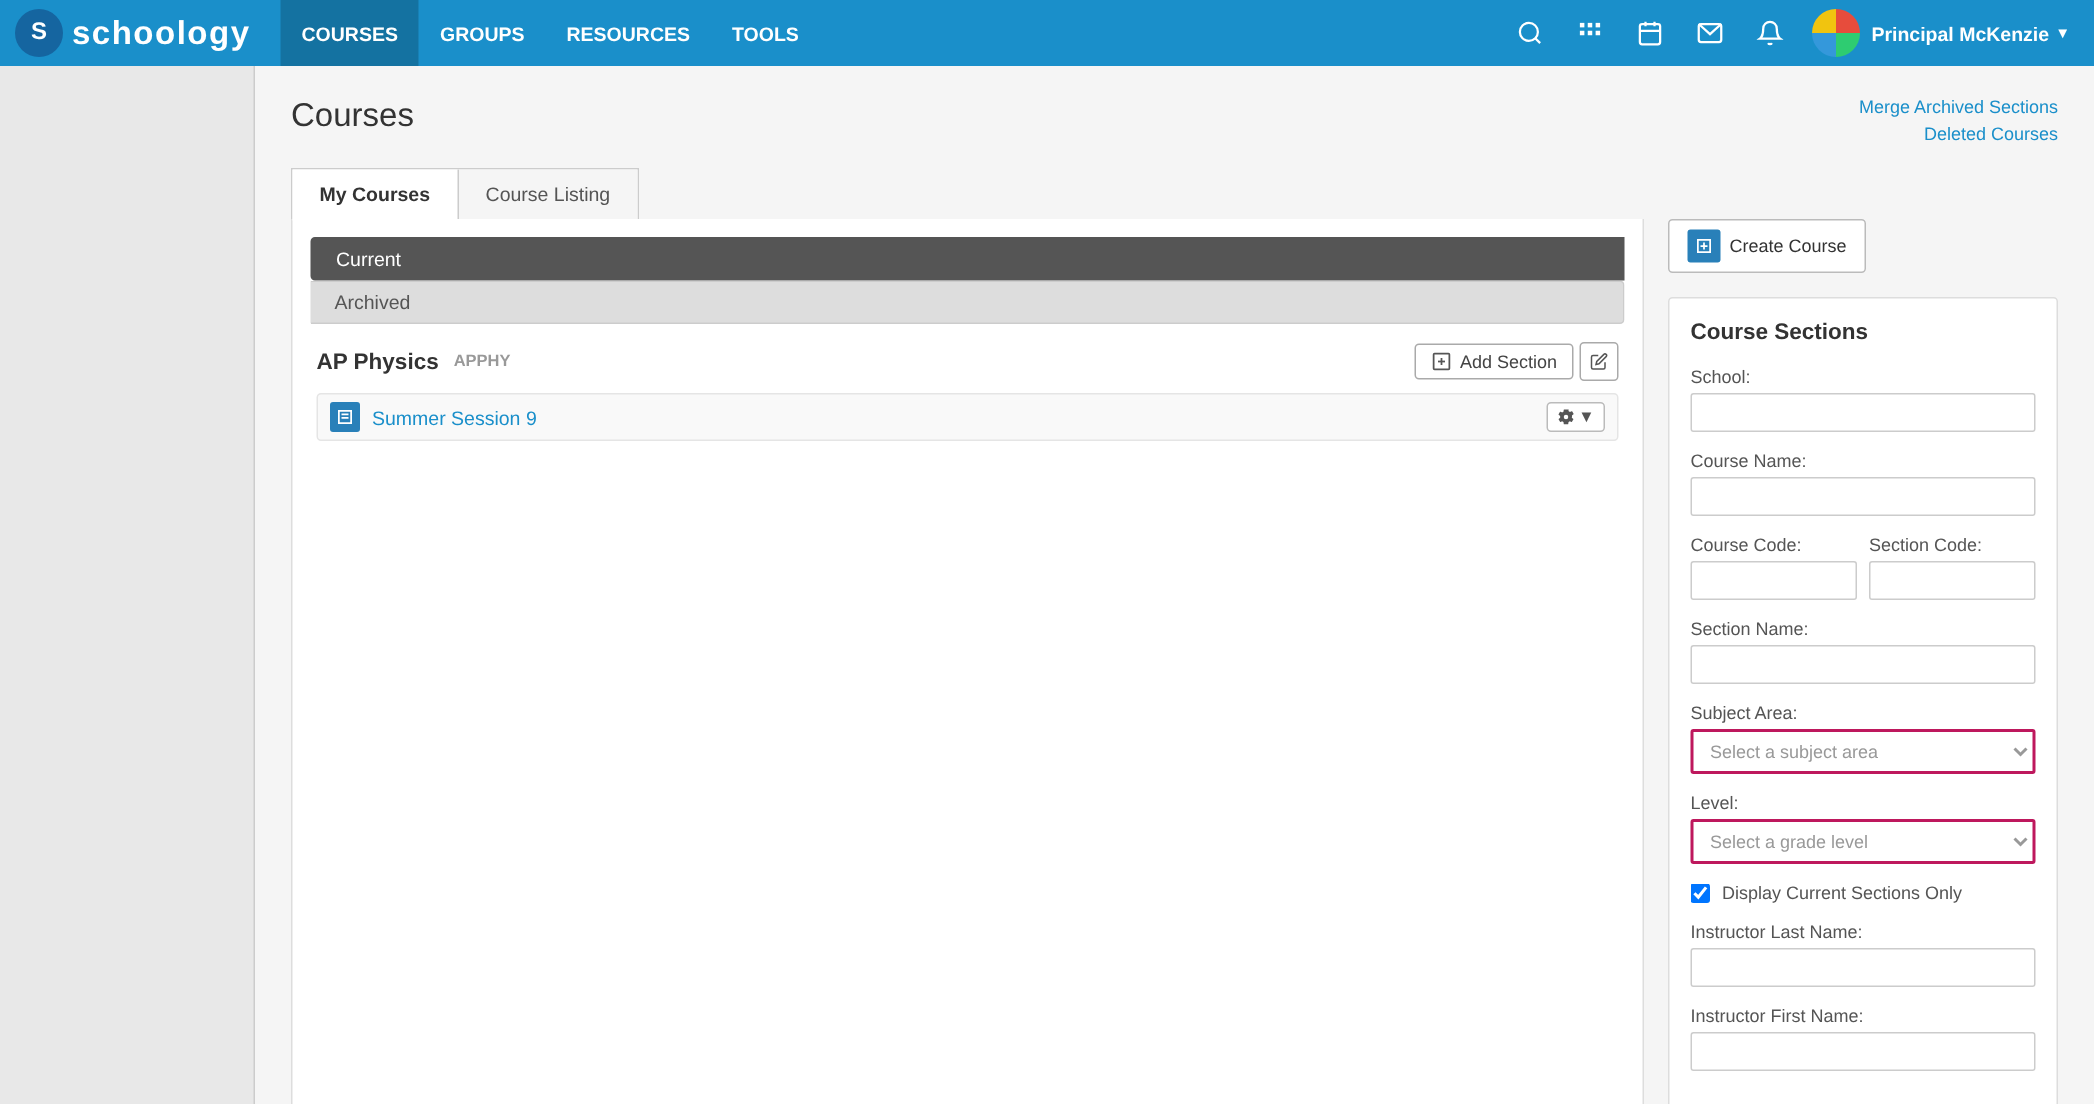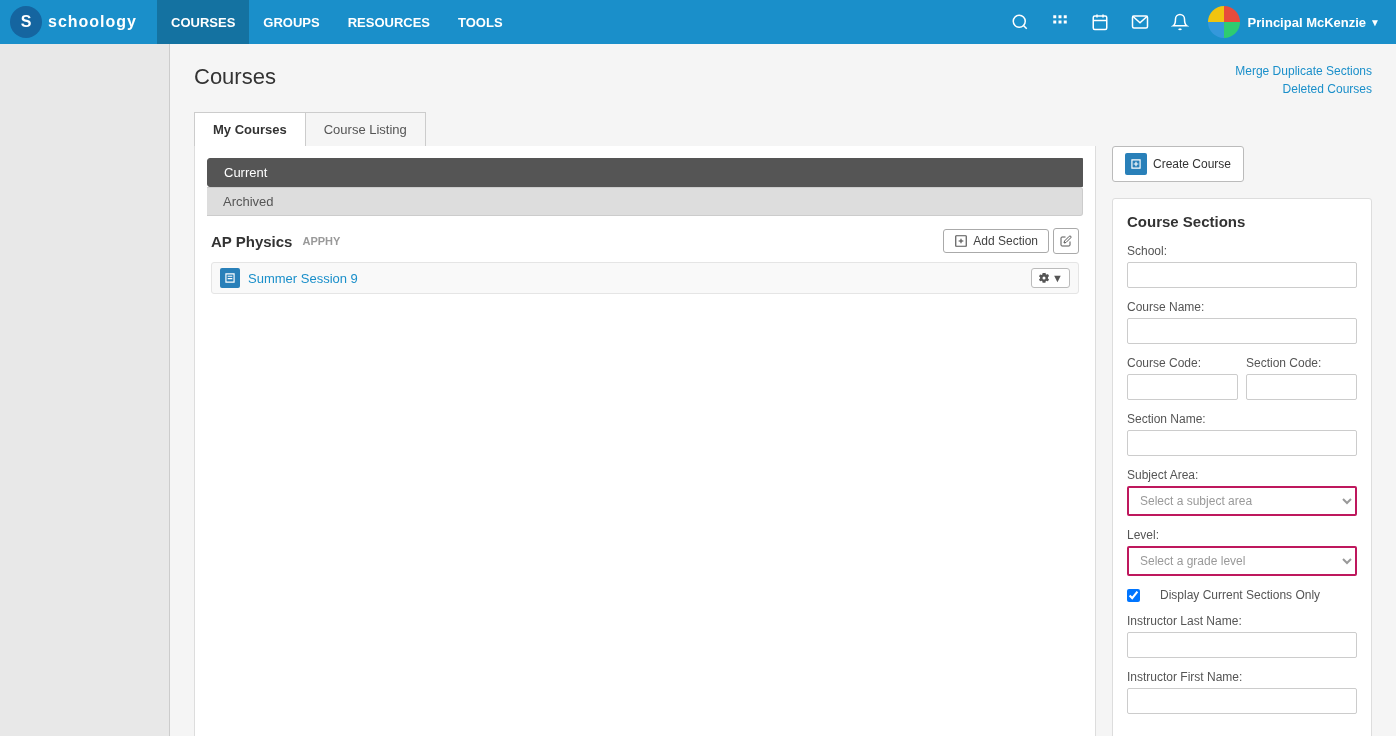--- a/index.html
+++ b/index.html
@@ -26,21 +26,21 @@
       background: #1565a0;
       display: flex;
       align-items: center;
       justify-content: center;
       color: white;
       font-weight: bold;
       font-size: 16px;
       margin-right: 6px;
     }
     .logo-text {
-      font-size: 16px;
+      font-size: 22px;
       font-weight: bold;
       color: white;
       letter-spacing: 1px;
       text-transform: lowercase;
     }
     .nav-items {
       display: flex;
       align-items: center;
       flex: 1;
     }
@@ -350,21 +350,21 @@
       padding: 5px 7px;
       border: 2px solid #be185d;
       border-radius: 2px;
       font-size: 12px;
       color: #999;
       background: white;
     }
     .checkbox-row {
       display: flex;
       align-items: center;
-      gap: 20px;
+      gap: 8px;
       margin-bottom: 12px;
     }
     .checkbox-row input[type="checkbox"] {
       cursor: pointer;
     }
     .checkbox-label {
       font-size: 12px;
       color: #555;
     }
 
@@ -462,21 +462,21 @@
 
 <div class="page-layout">
 
   <div class="sidebar"></div>
 
   <div class="main-content">
 
     <div style="display:flex; justify-content:space-between; align-items:flex-start; margin-bottom:10px;">
       <h1 class="page-title">Courses</h1>
       <div style="display:flex; flex-direction:column; align-items:flex-end; gap:4px;">
-        <a class="tab-link">Merge Duplicate Sections</a>
+        <a class="tab-link">Merge Archived Sections</a>
         <a class="tab-link">Deleted Courses</a>
       </div>
     </div>
 
     <div style="display:flex; margin-bottom:0;">
       <div class="top-tabs-wrapper">
         <a class="top-tab active">My Courses</a>
         <a class="top-tab">Course Listing</a>
       </div>
     </div>

